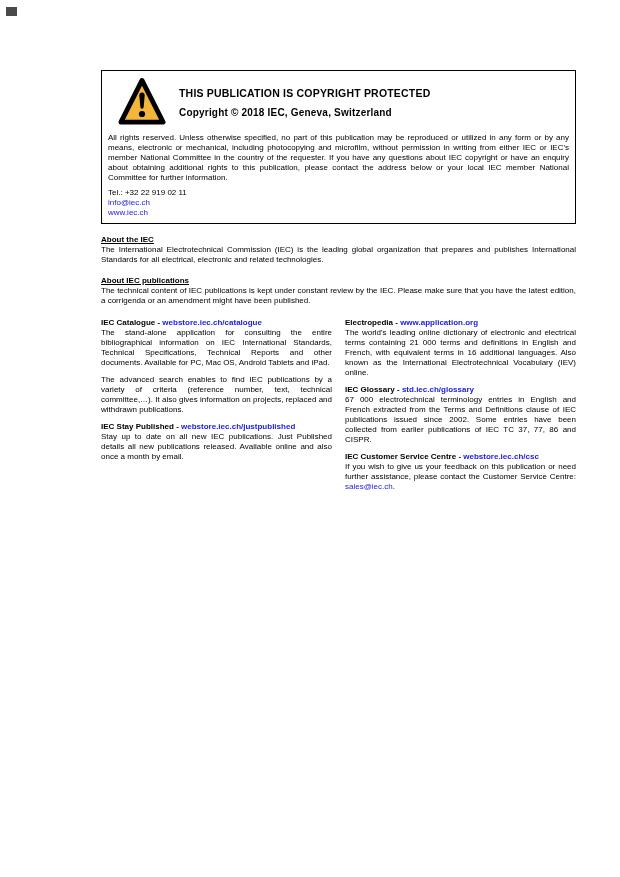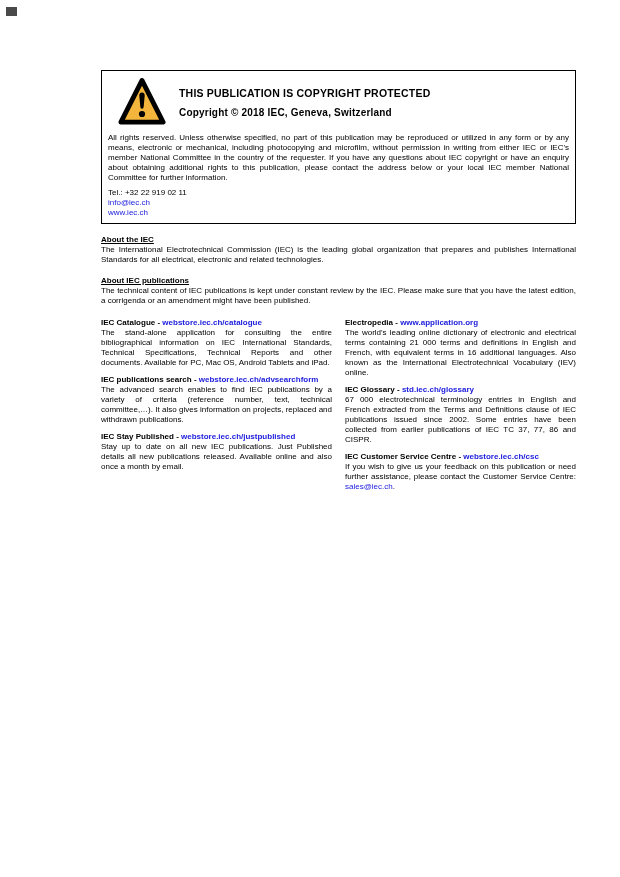--- a/index.html
+++ b/index.html
@@ -105,21 +105,20 @@
 
   <div class="columns">
     <div class="col">
 
       <div class="res-block">
         <div class="res-head"><span>IEC Catalogue - </span><a class="blink">webstore.iec.ch/catalogue</a></div>
         <div class="res-body">The stand-alone application for consulting the entire bibliographical information on IEC International Standards, Technical Specifications, Technical Reports and other documents. Available for PC, Mac OS, Android Tablets and iPad.</div>
       </div>
 
       <div class="res-block">
-        <div class="res-head"><span>IEC publications search - </span><a class="blink">webstore.iec.ch/advsearchform</a></div>
         <div class="res-body">The advanced search enables to find IEC publications by a variety of criteria (reference number, text, technical committee,…). It also gives information on projects, replaced and withdrawn publications.</div>
       </div>
 
       <div class="res-block">
         <div class="res-head"><span>IEC Stay Published - </span><a class="blink">webstore.iec.ch/justpublished</a></div>
         <div class="res-body">Stay up to date on all new IEC publications. Just Published details all new publications released. Available online and also once a month by email.</div>
       </div>
 
     </div>
     <div class="col">

